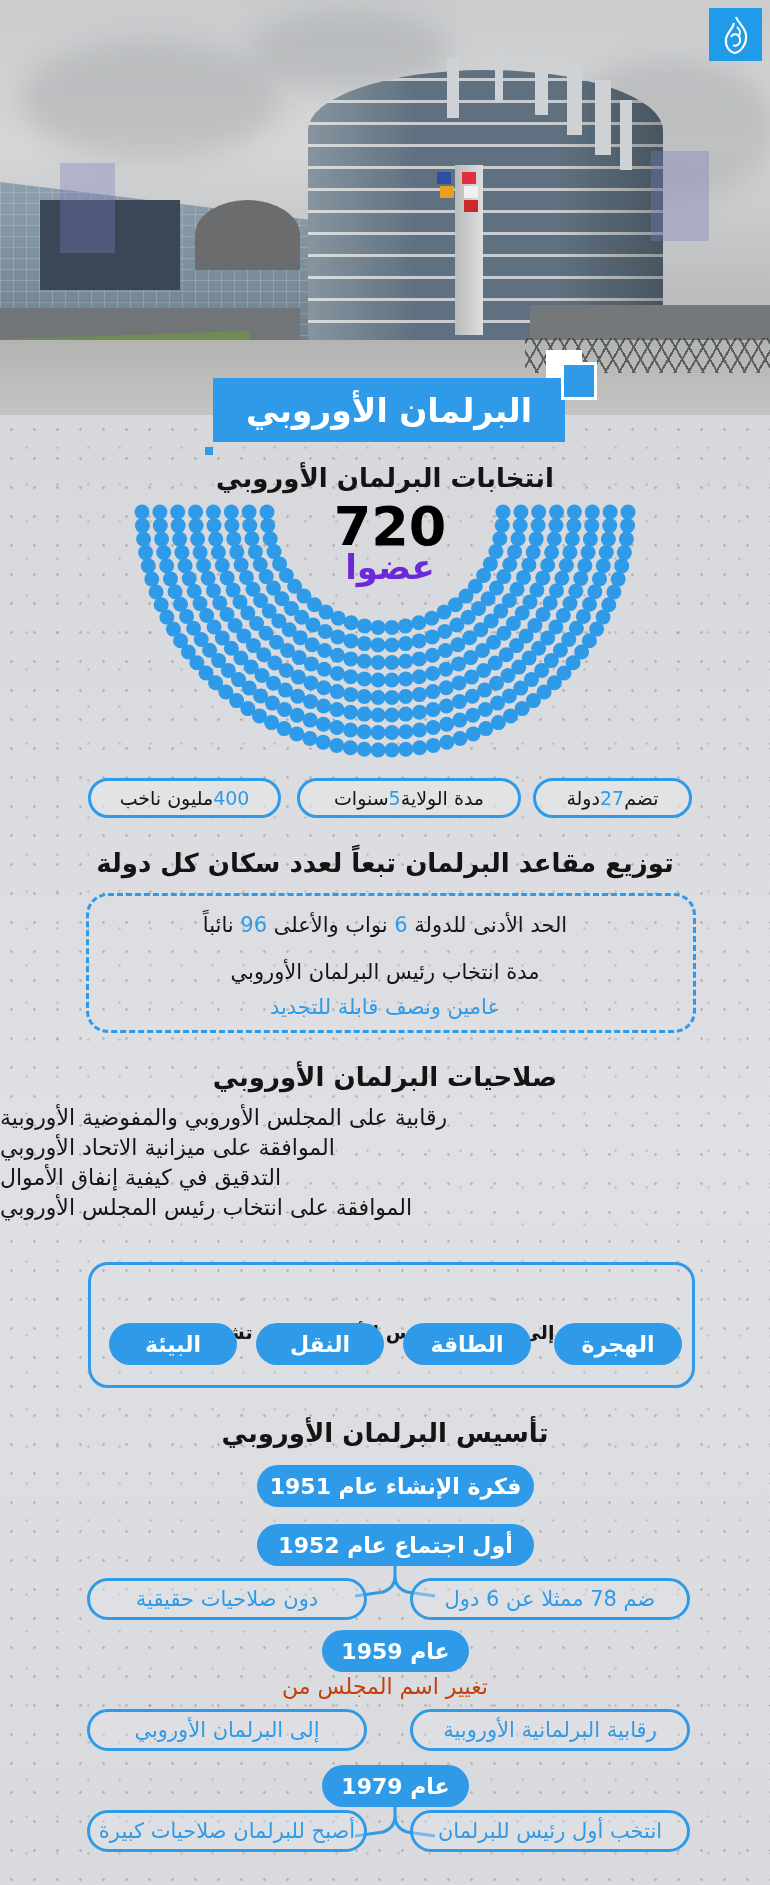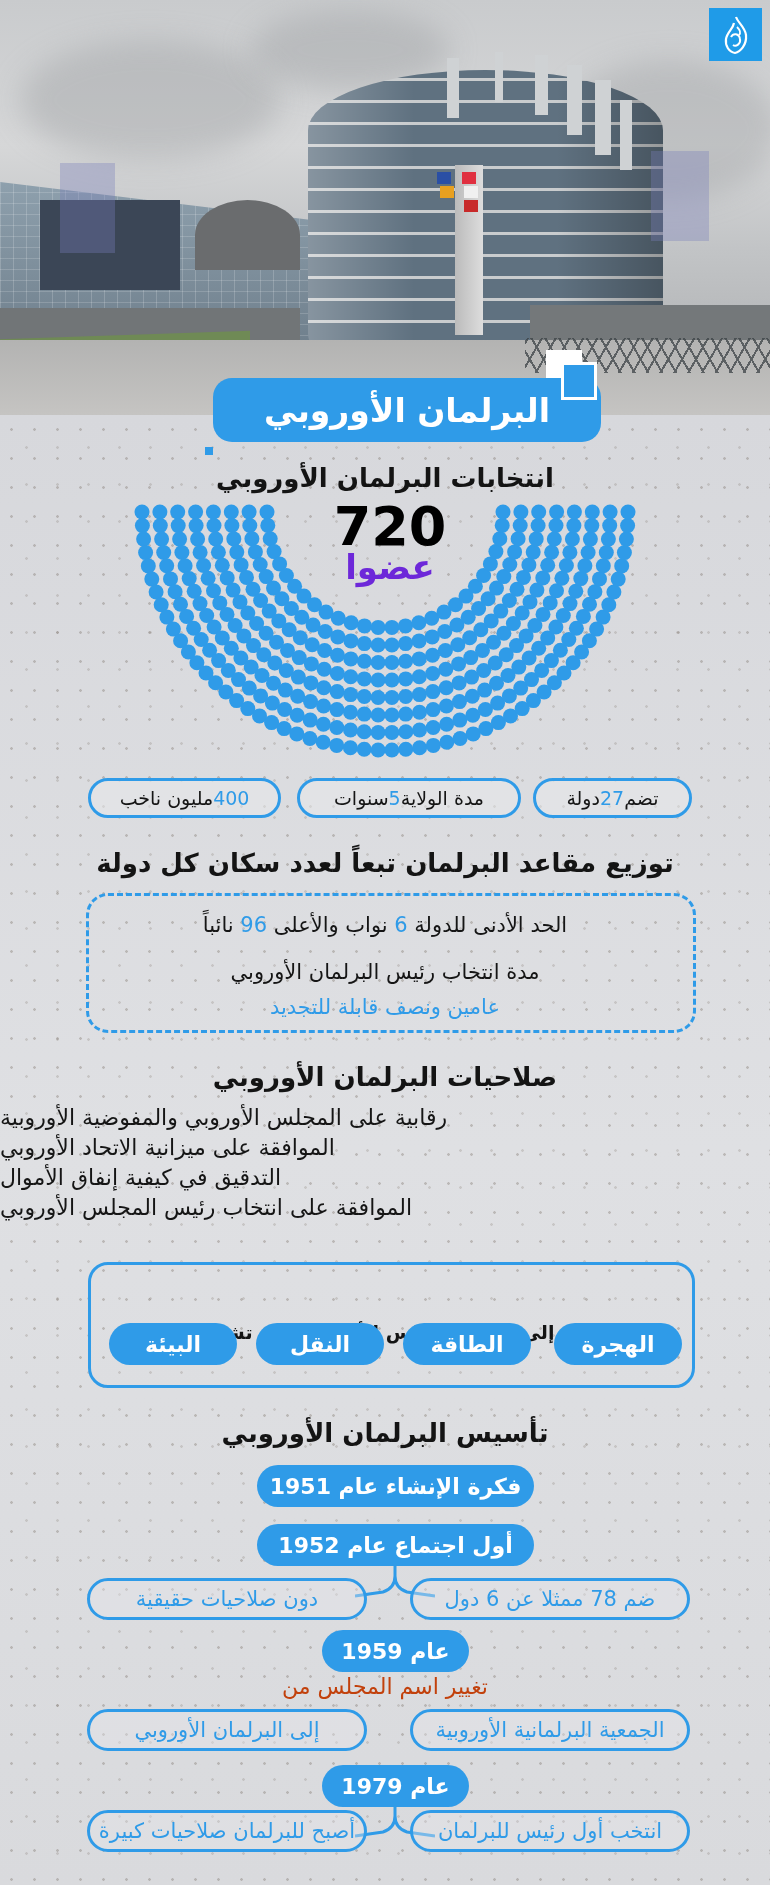--- a/index.html
+++ b/index.html
@@ -63,24 +63,24 @@
   .deco-sq { position: absolute; background: rgba(120,125,185,0.35); }
 
   
   .logo {
     position: absolute; left: 709px; top: 8px; width: 53px; height: 53px;
     background: #1f9be8; display: flex; align-items: center; justify-content: center;
   }
 
   
   .title-banner {
-    position: absolute; left: 213px; top: 378px; width: 388px; height: 64px;
+    position: absolute; left: 213px; top: 378px; width: 352px; height: 64px;
     background: #2f9be8; color: #fff;
     display: flex; align-items: center; justify-content: center;
-    font-family: "DejaVu Sans", sans-serif; font-weight: bold; font-size: 33px; border-radius: 19px;
+    font-family: "DejaVu Sans", sans-serif; font-weight: bold; font-size: 33px;
   }
   .sq-white { position: absolute; left: 546px; top: 350px; width: 36px; height: 38px; background: #fff; }
   .sq-blue { position: absolute; left: 561px; top: 362px; width: 36px; height: 38px; background: #2f9be8; border: 3px solid #fff; }
   .sq-tiny { position: absolute; left: 205px; top: 447px; width: 8px; height: 8px; background: #2f9be8; }
 
   
   .rtl { direction: rtl; unicode-bidi: embed; }
   .center-text { position: absolute; left: 0; width: 770px; text-align: center; }
   .h2 { font-weight: bold; font-size: 26px; color: #141414; }
   .blue { color: #2f9be8; }
@@ -564,21 +564,21 @@
 <div class="year-pill rtl" style="top:1524px;">أول اجتماع عام 1952</div>
 
 <svg class="connector" style="left:355px;top:1566px;" width="80" height="40">
   <path d="M40 0 L40 10 Q40 22 28 26 L0 30 M40 10 Q40 22 52 26 L80 30" fill="none" stroke="#2f9be8" stroke-width="3"></path>
 </svg>
 <div class="outline-pill rtl" style="left:410px;top:1578px;">ضم 78 ممثلا عن 6 دول</div>
 <div class="outline-pill rtl" style="left:87px;top:1578px;">دون صلاحيات حقيقية</div>
 
 <div class="year-pill small rtl" style="top:1630px;">عام 1959</div>
 <div class="center-text rtl" style="top:1674px;font-size:22px;color:#c2410c;">تغيير اسم المجلس من</div>
-<div class="outline-pill rtl" style="left:410px;top:1709px;">الجمعية البرلمانية الأوروبية</div>
+<div class="outline-pill rtl" style="left:410px;top:1709px;">رقابية البرلمانية الأوروبية</div>
 <div class="outline-pill rtl" style="left:87px;top:1709px;">إلى البرلمان الأوروبي</div>
 
 <div class="year-pill small rtl" style="top:1765px;">عام 1979</div>
 <svg class="connector" style="left:355px;top:1806px;" width="80" height="40">
   <path d="M40 0 L40 10 Q40 22 28 26 L0 30 M40 10 Q40 22 52 26 L80 30" fill="none" stroke="#2f9be8" stroke-width="3"></path>
 </svg>
 <div class="outline-pill rtl" style="left:410px;top:1810px;">انتخب أول رئيس للبرلمان</div>
 <div class="outline-pill rtl" style="left:87px;top:1810px;">أصبح للبرلمان صلاحيات كبيرة</div>
 
 </body></html>

